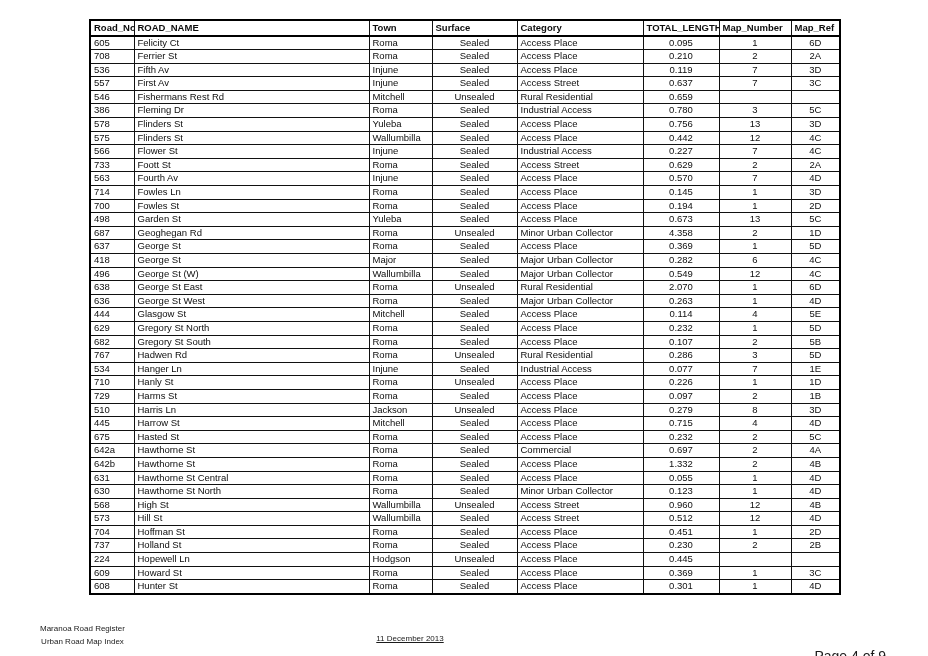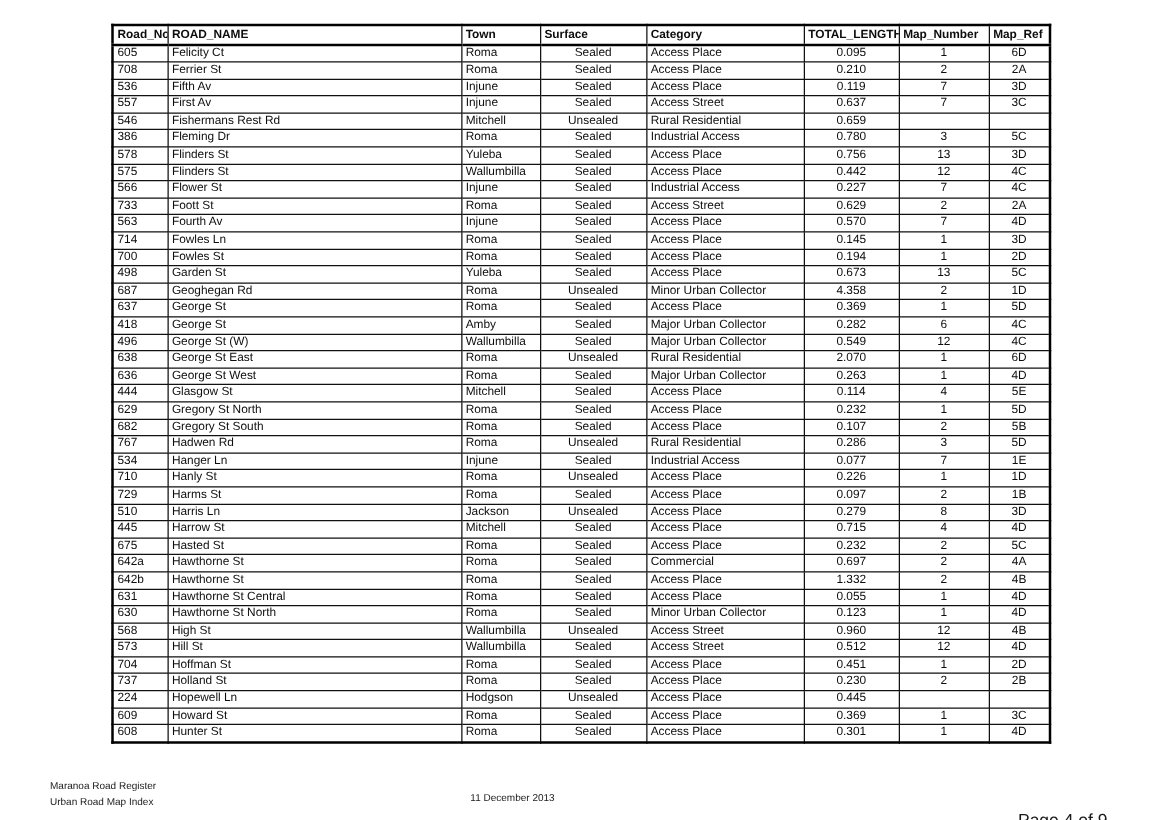--- a/index.html
+++ b/index.html
@@ -37,25 +37,25 @@
     line-height: 13.5px;
     border-bottom: 2px solid #000000;
     text-align: left;
   }
   
   .al-l { text-align: left; }
   .al-c { text-align: center; }
 
   .footer-left {
     position: absolute; left: 40px; top: 623px;
-    font-size: 8px; line-height: 12.5px; color: #1a1a1a;
+    font-size: 8px; line-height: 12.5px; color: #1a1a1a; text-align: center;
   }
   .footer-center {
     position: absolute; left: 0; top: 634px; width: 820px;
-    text-align: center; font-size: 8px; color: #1a1a1a;
+    text-align: center; font-size: 8px; color: #1a1a1a; text-decoration: underline;
   }
   .footer-right {
     position: absolute; right: 42px; top: 648px;
     font-size: 14px; color: #1a1a1a;
   }
 </style>
 </head>
 <body>
 
 <div class="page">
@@ -240,21 +240,21 @@
           <td class="al-l">Roma</td>
           <td class="al-c">Sealed</td>
           <td class="al-l">Access Place</td>
           <td class="al-c">0.369</td>
           <td class="al-c">1</td>
           <td class="al-c">5D</td>
         </tr>
         <tr>
           <td class="al-l">418</td>
           <td class="al-l">George St</td>
-          <td class="al-l">Amby</td>
+          <td class="al-l">Major</td>
           <td class="al-c">Sealed</td>
           <td class="al-l">Major Urban Collector</td>
           <td class="al-c">0.282</td>
           <td class="al-c">6</td>
           <td class="al-c">4C</td>
         </tr>
         <tr>
           <td class="al-l">496</td>
           <td class="al-l">George St (W)</td>
           <td class="al-l">Wallumbilla</td>

